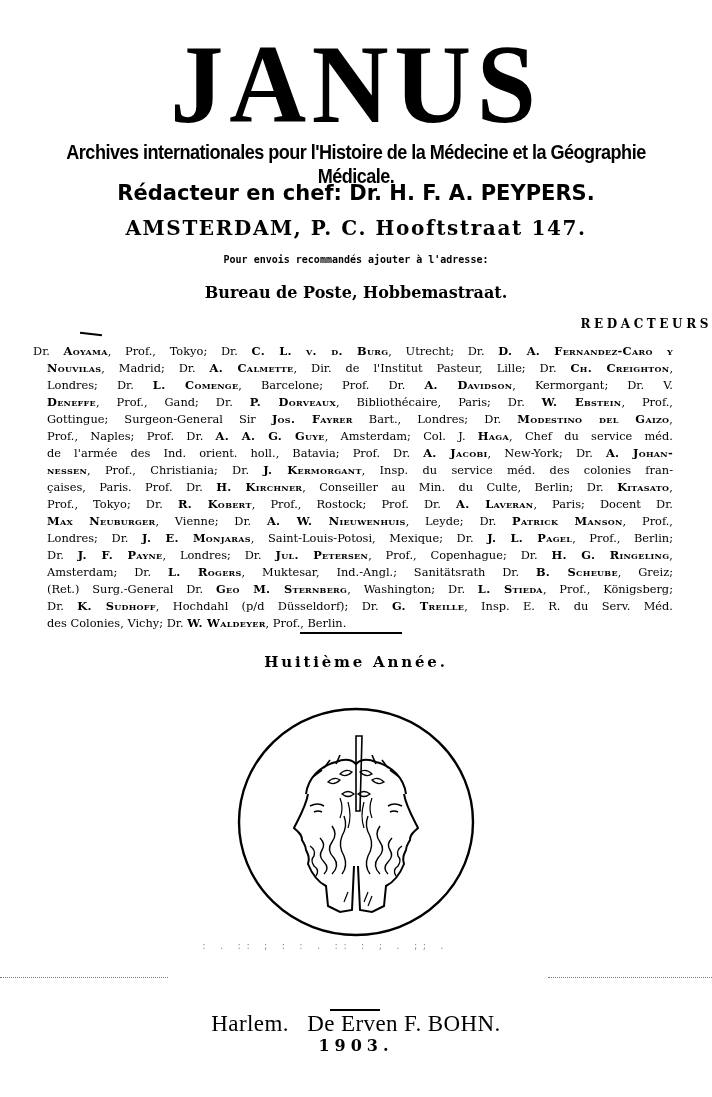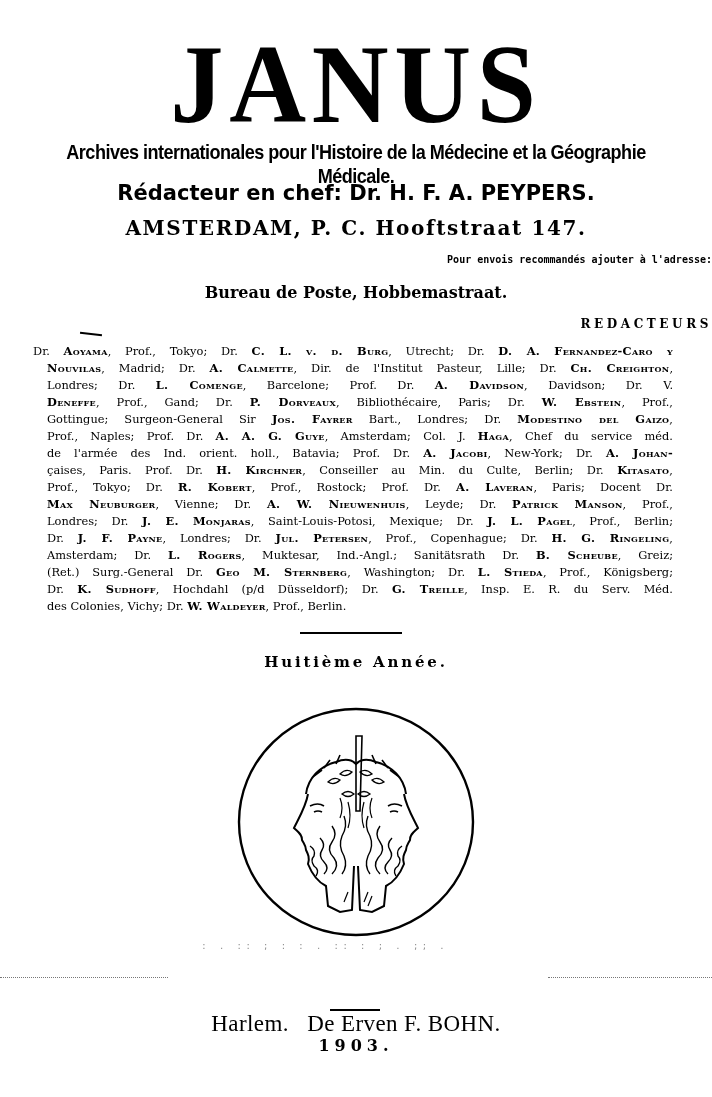--- a/index.html
+++ b/index.html
@@ -50,21 +50,20 @@
     font-size: 20px;
     line-height: 20px;
     letter-spacing: 1.6px;
   }
   .envois {
     top: 253px;
     font-family: "DejaVu Sans Mono", monospace;
     font-weight: bold;
     font-size: 10px;
     line-height: 14px;
-    text-align: right;
   }
   .bureau {
     top: 283px;
     font-family: "DejaVu Serif", serif;
     font-weight: bold;
     font-size: 16px;
     line-height: 20px;
   }
   .redacteurs-h {
     top: 316px;
@@ -189,25 +188,26 @@
   <div class="abs address">AMSTERDAM, P. C. Hooftstraat 147.</div>
   <div class="abs envois">Pour envois recommandés ajouter à l'adresse:</div>
   <div class="abs bureau">Bureau de Poste, Hobbemastraat.</div>
   <div class="abs redacteurs-h">REDACTEURS</div>
 
   <div class="dash-mark"></div>
 
   <div class="editors" id="editors-block">
       <span class="ed-line"><span>Dr. </span><span class="sc">Aoyama</span><span>, Prof., Tokyo; Dr. </span><span class="sc">C. L. v. d. Burg</span><span>, Utrecht; Dr. </span><span class="sc">D. A. Fernandez-Caro y</span></span>
       <span class="ed-line indent"><span class="sc">Nouvilas</span><span>, Madrid; Dr. </span><span class="sc">A. Calmette</span><span>, Dir. de l'Institut Pasteur, Lille; Dr. </span><span class="sc">Ch. Creighton</span><span>,</span></span>
-      <span class="ed-line indent"><span>Londres; Dr. </span><span class="sc">L. Comenge</span><span>, Barcelone; Prof. Dr. </span><span class="sc">A. Davidson</span><span>, Davidson; Dr. V.</span></span>
+      <span class="ed-line indent"><span>Londres; Dr. </span><span class="sc">L. Comenge</span><span>, Barcelone; Prof. Dr. </span><span class="sc">A. Davidson</span><span>, Kermorgant; Dr. V.</span></span>
       <span class="ed-line indent"><span class="sc">Deneffe</span><span>, Prof., Gand; Dr. </span><span class="sc">P. Dorveaux</span><span>, Bibliothécaire, Paris; Dr. </span><span class="sc">W. Ebstein</span><span>, Prof.,</span></span>
       <span class="ed-line indent"><span>Gottingue; Surgeon-General Sir </span><span class="sc">Jos. Fayrer</span><span> Bart., Londres; Dr. </span><span class="sc">Modestino del Gaizo</span><span>,</span></span>
       <span class="ed-line indent"><span>Prof., Naples; Prof. Dr. </span><span class="sc">A. A. G. Guye</span><span>, Amsterdam; Col. J. </span><span class="sc">Haga</span><span>, Chef du service méd.</span></span>
       <span class="ed-line indent"><span>de l'armée des Ind. orient. holl., Batavia; Prof. Dr. </span><span class="sc">A. Jacobi</span><span>, New-York; Dr. </span><span class="sc">A. Johan-</span></span>
+      <span class="ed-line indent"><span class="sc">nessen</span><span>, Prof., Christiania; Dr. </span><span class="sc">J. Kermorgant</span><span>, Insp. du service méd. des colonies fran-</span></span>
       <span class="ed-line indent"><span>çaises, Paris. Prof. Dr. </span><span class="sc">H. Kirchner</span><span>, Conseiller au Min. du Culte, Berlin; Dr. </span><span class="sc">Kitasato</span><span>,</span></span>
       <span class="ed-line indent"><span>Prof., Tokyo; Dr. </span><span class="sc">R. Kobert</span><span>, Prof., Rostock; Prof. Dr. </span><span class="sc">A. Laveran</span><span>, Paris; Docent Dr.</span></span>
       <span class="ed-line indent"><span class="sc">Max Neuburger</span><span>, Vienne; Dr. </span><span class="sc">A. W. Nieuwenhuis</span><span>, Leyde; Dr. </span><span class="sc">Patrick Manson</span><span>, Prof.,</span></span>
       <span class="ed-line indent"><span>Londres; Dr. </span><span class="sc">J. E. Monjaras</span><span>, Saint-Louis-Potosi, Mexique; Dr. </span><span class="sc">J. L. Pagel</span><span>, Prof., Berlin;</span></span>
       <span class="ed-line indent"><span>Dr. </span><span class="sc">J. F. Payne</span><span>, Londres; Dr. </span><span class="sc">Jul. Petersen</span><span>, Prof., Copenhague; Dr. </span><span class="sc">H. G. Ringeling</span><span>,</span></span>
       <span class="ed-line indent"><span>Amsterdam; Dr. </span><span class="sc">L. Rogers</span><span>, Muktesar, Ind.-Angl.; Sanitätsrath Dr. </span><span class="sc">B. Scheube</span><span>, Greiz;</span></span>
       <span class="ed-line indent"><span>(Ret.) Surg.-General Dr. </span><span class="sc">Geo M. Sternberg</span><span>, Washington; Dr. </span><span class="sc">L. Stieda</span><span>, Prof., Königsberg;</span></span>
       <span class="ed-line indent"><span>Dr. </span><span class="sc">K. Sudhoff</span><span>, Hochdahl (p/d Düsseldorf); Dr. </span><span class="sc">G. Treille</span><span>, Insp. E. R. du Serv. Méd.</span></span>
       <span class="ed-line indent last"><span>des Colonies, Vichy; Dr. </span><span class="sc">W. Waldeyer</span><span>, Prof., Berlin.</span></span>
     </div>

